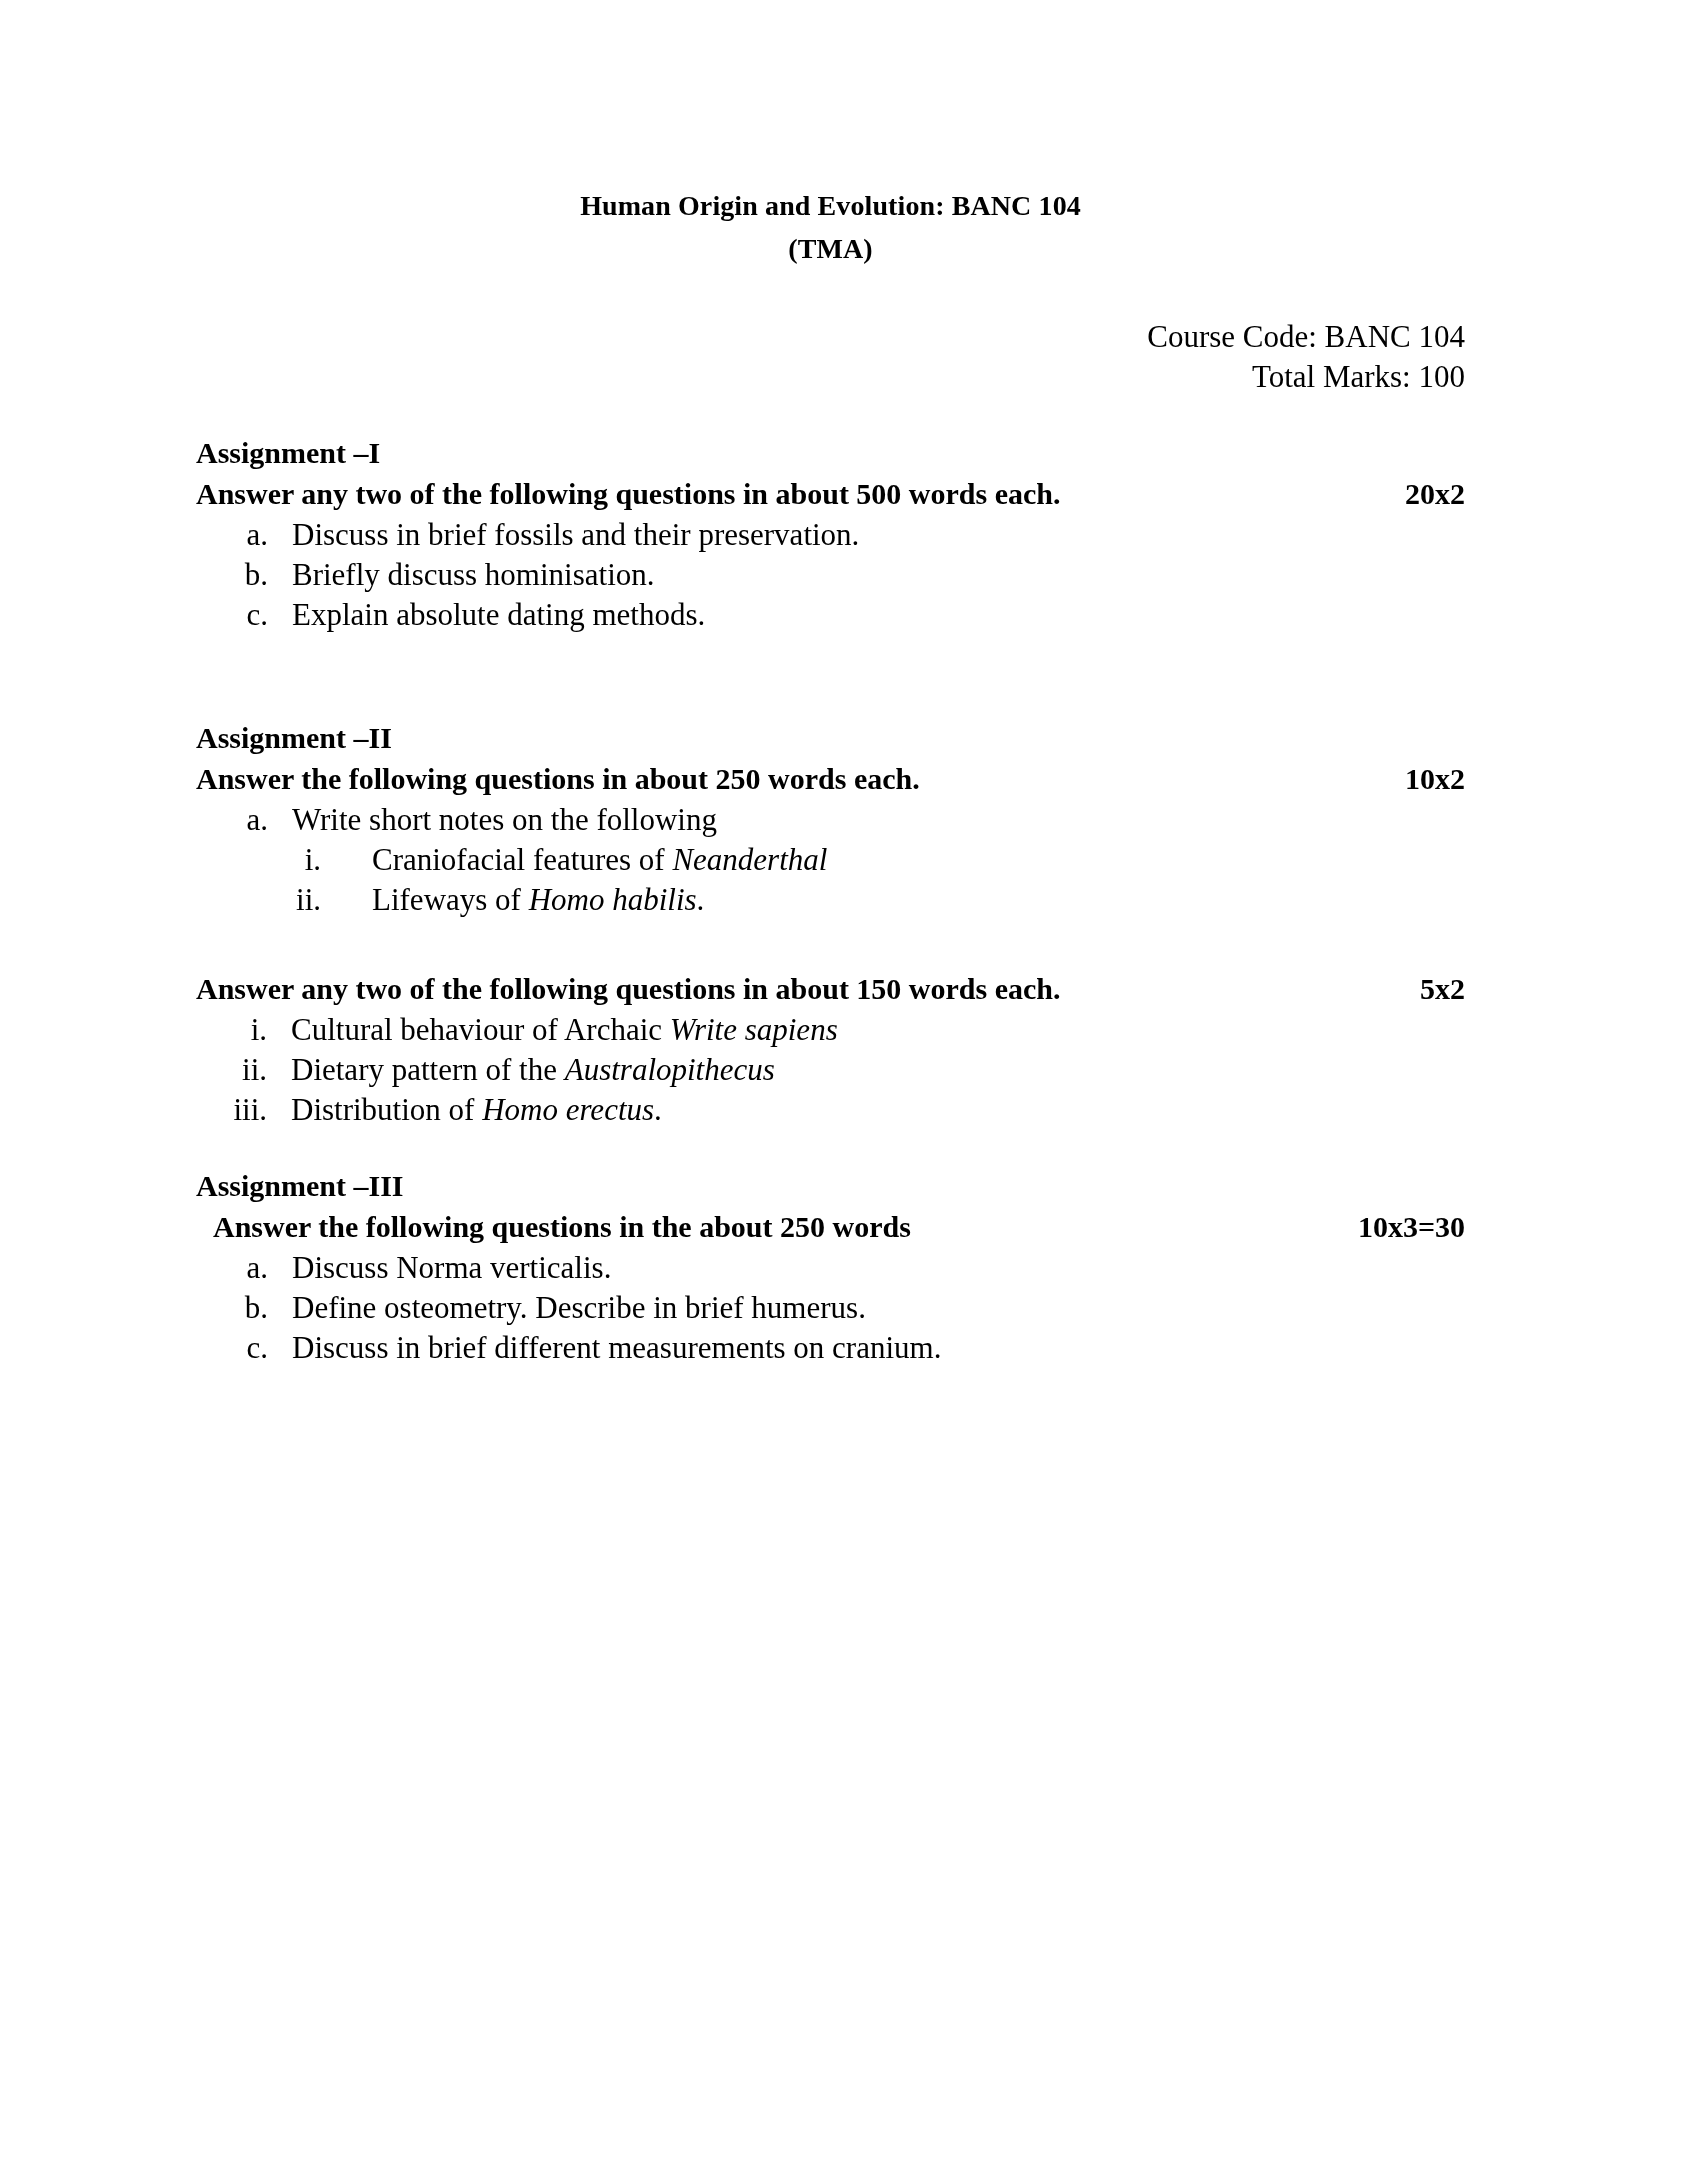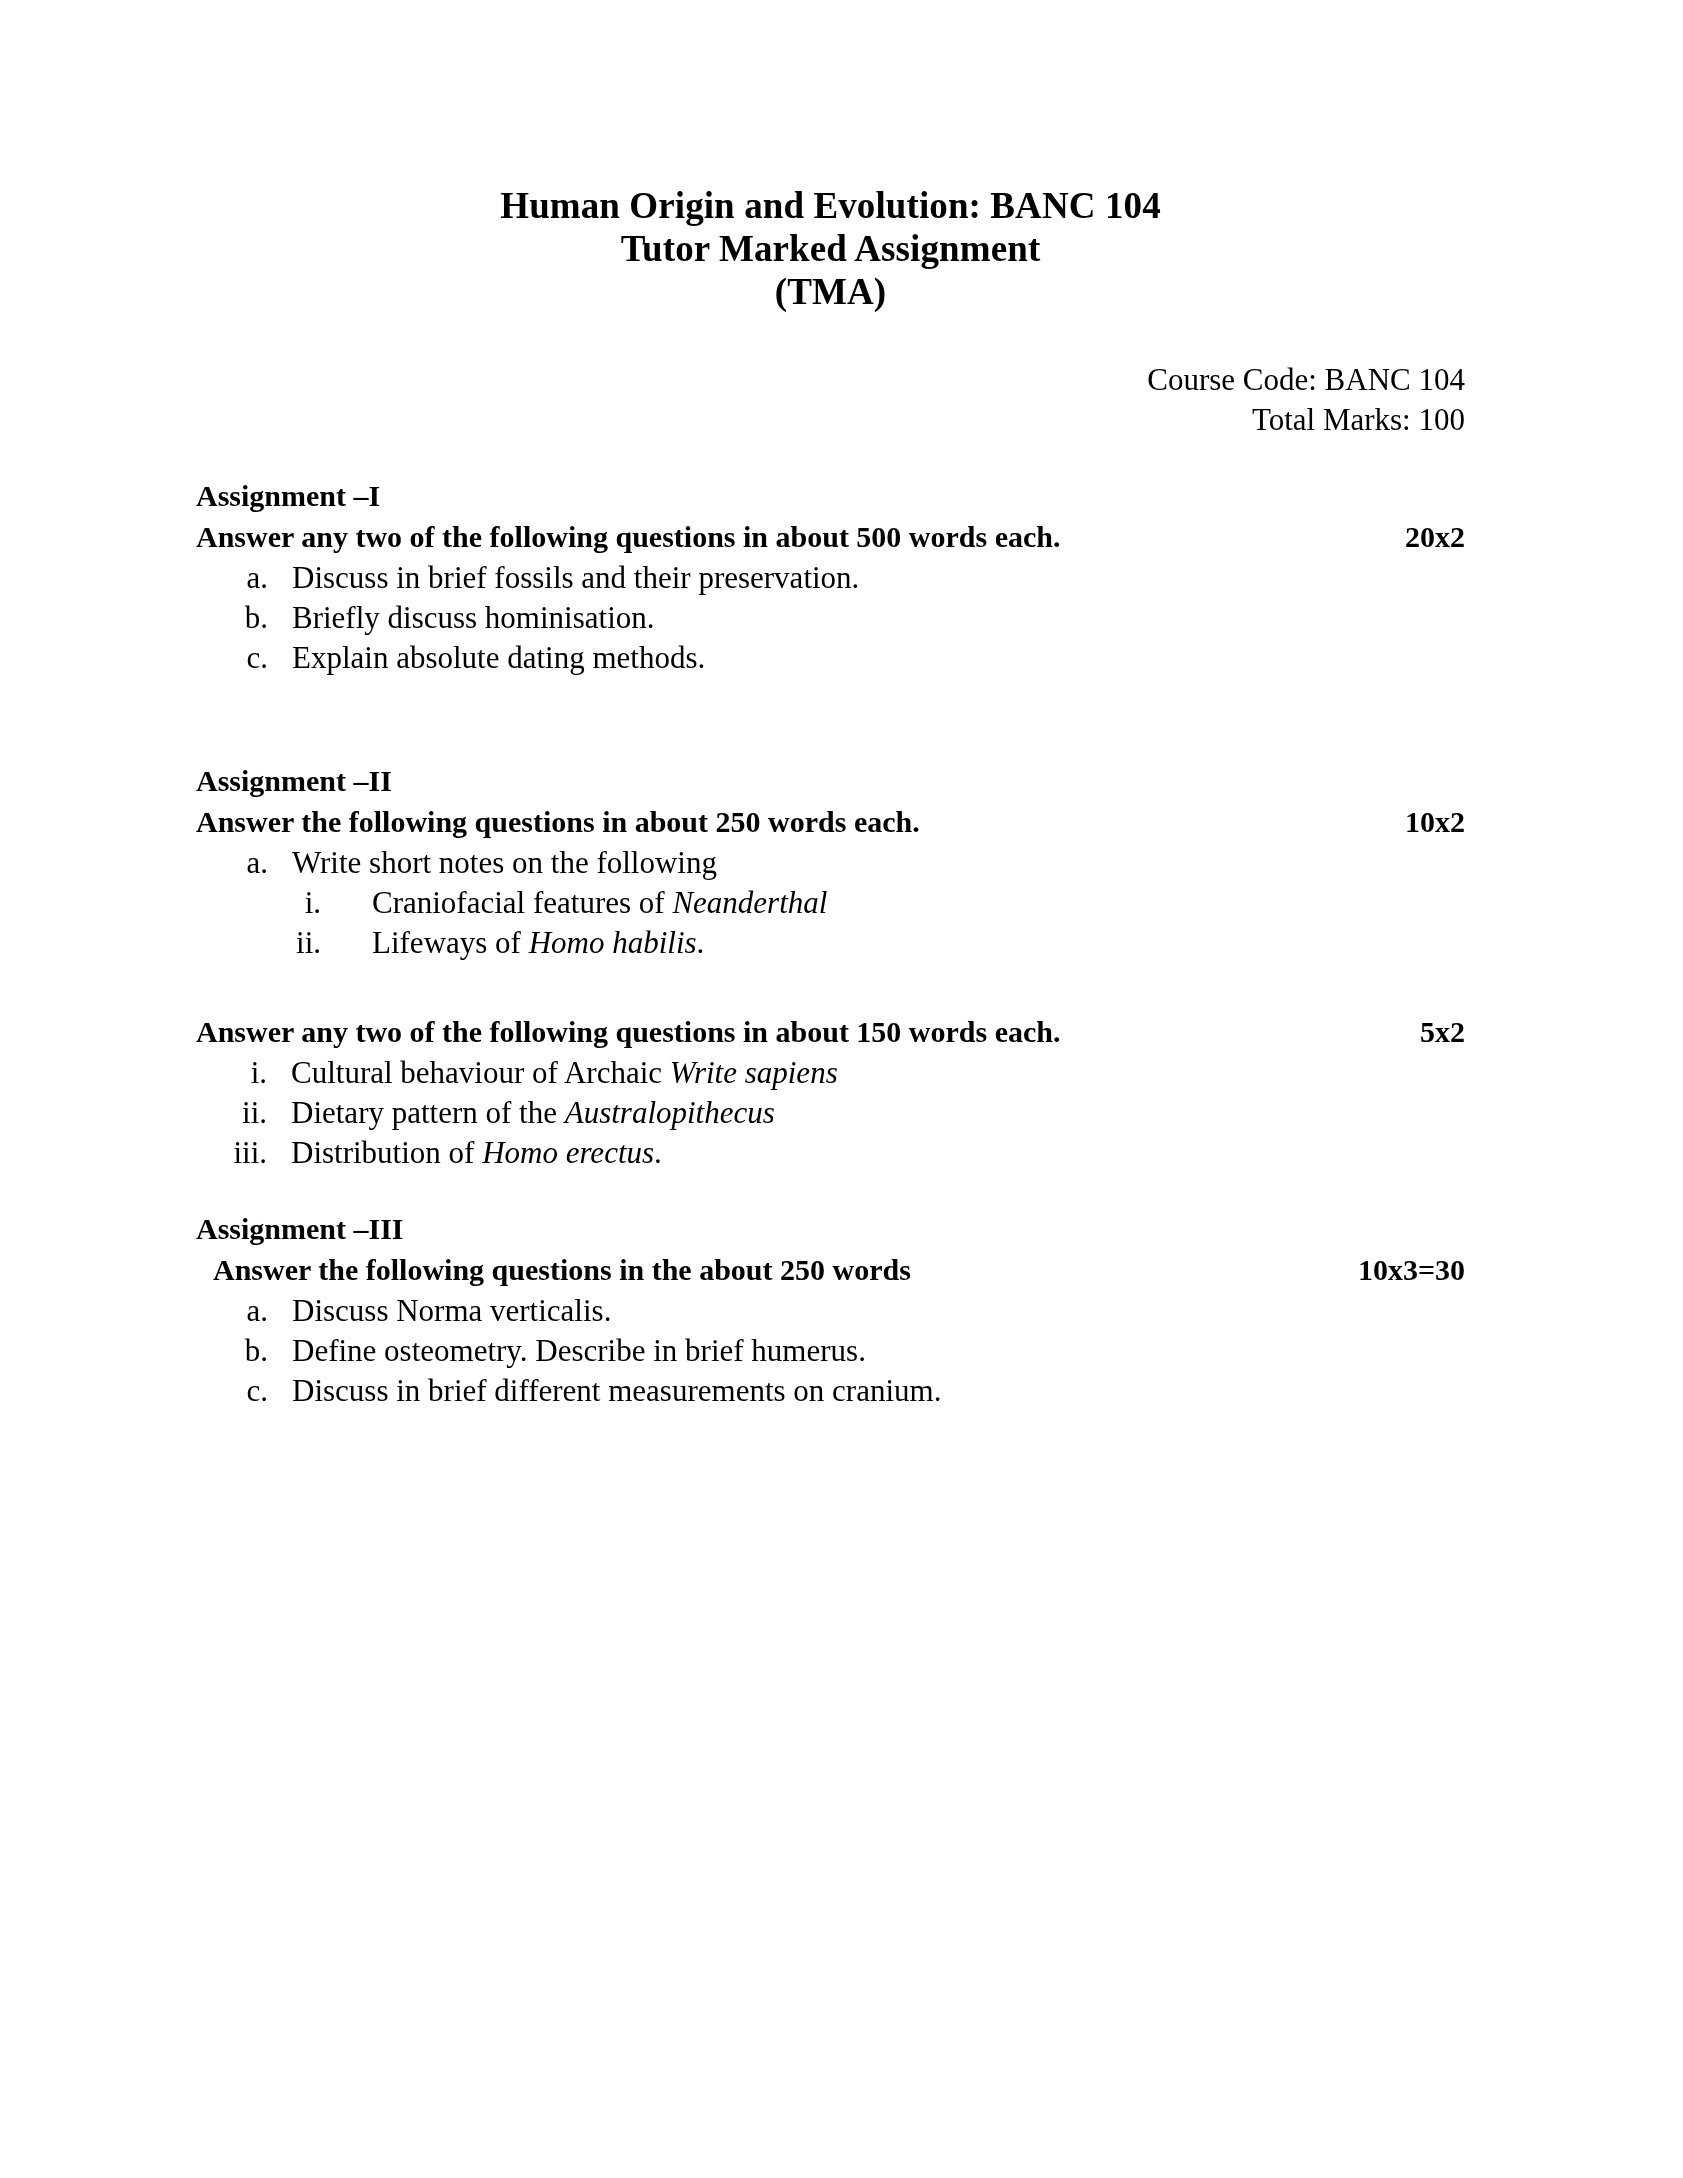--- a/index.html
+++ b/index.html
@@ -24,21 +24,21 @@
     position:absolute;
     left:196px;
     top:184px;
     width:1269px;
   }
 
   
   .title-block { text-align:center; }
   .title-line {
     font-weight:bold;
-    font-size:37px;
+    font-size:28px;
     line-height:43px;
     letter-spacing:0.1px;
   }
 
   
   .meta-block {
     margin-top:47px;
     text-align:right;
   }
   .meta-line {
@@ -112,21 +112,20 @@
   .gap-m  { height:36px; }
 </style>
 </head>
 <body>
 
 <div class="page">
   <div class="content">
 
     <div class="title-block">
       <div class="title-line">Human Origin and Evolution: BANC 104</div>
-      <div class="title-line">Tutor Marked Assignment</div>
       <div class="title-line">(TMA)</div>
     </div>
 
     <div class="meta-block">
       <div class="meta-line">Course Code: BANC 104</div>
       <div class="meta-line">Total Marks: 100</div>
     </div>
 
 
     <div class="gap-m"></div>

